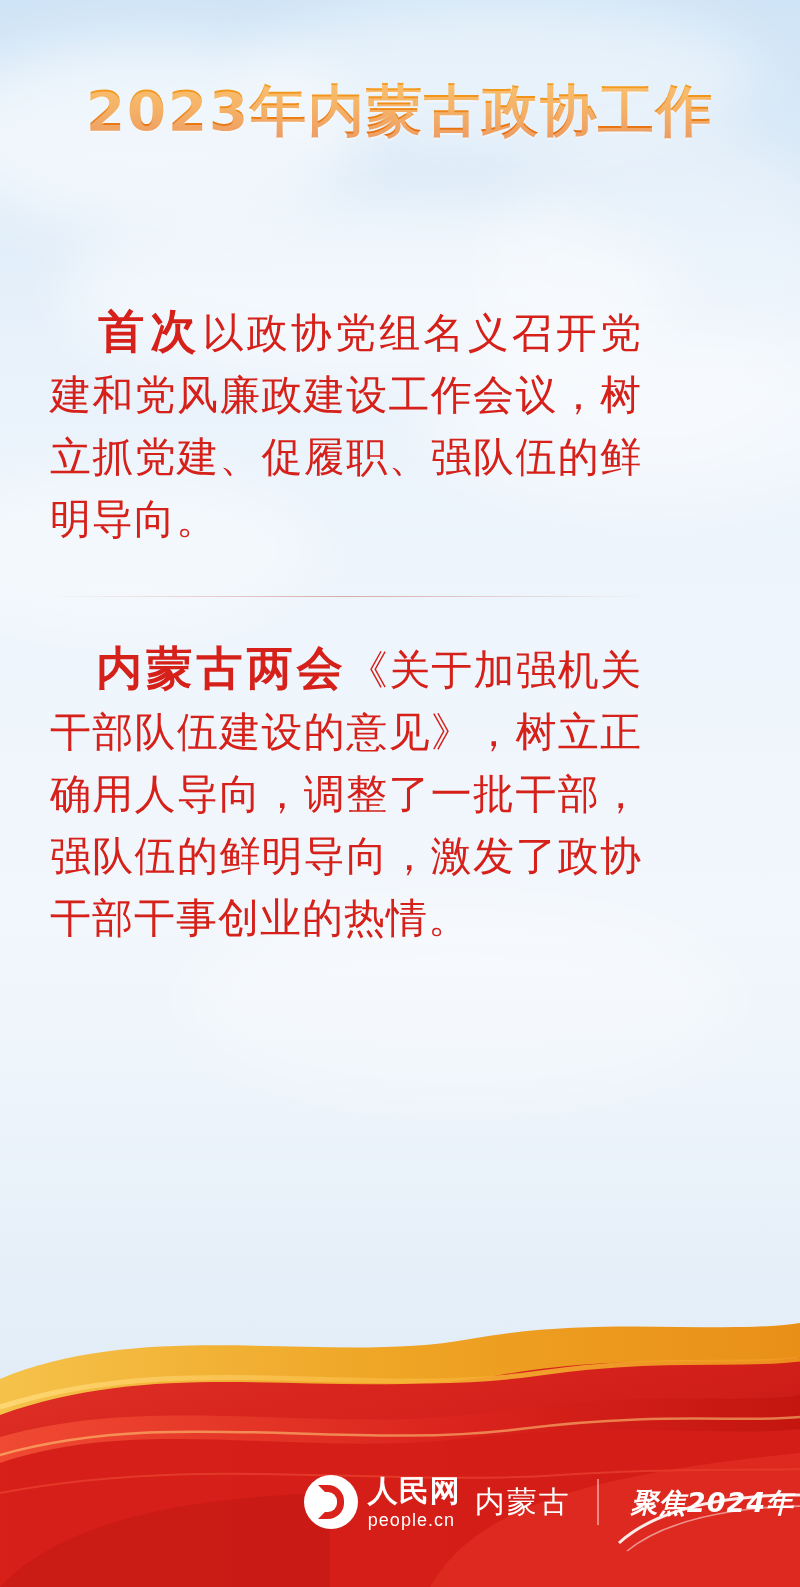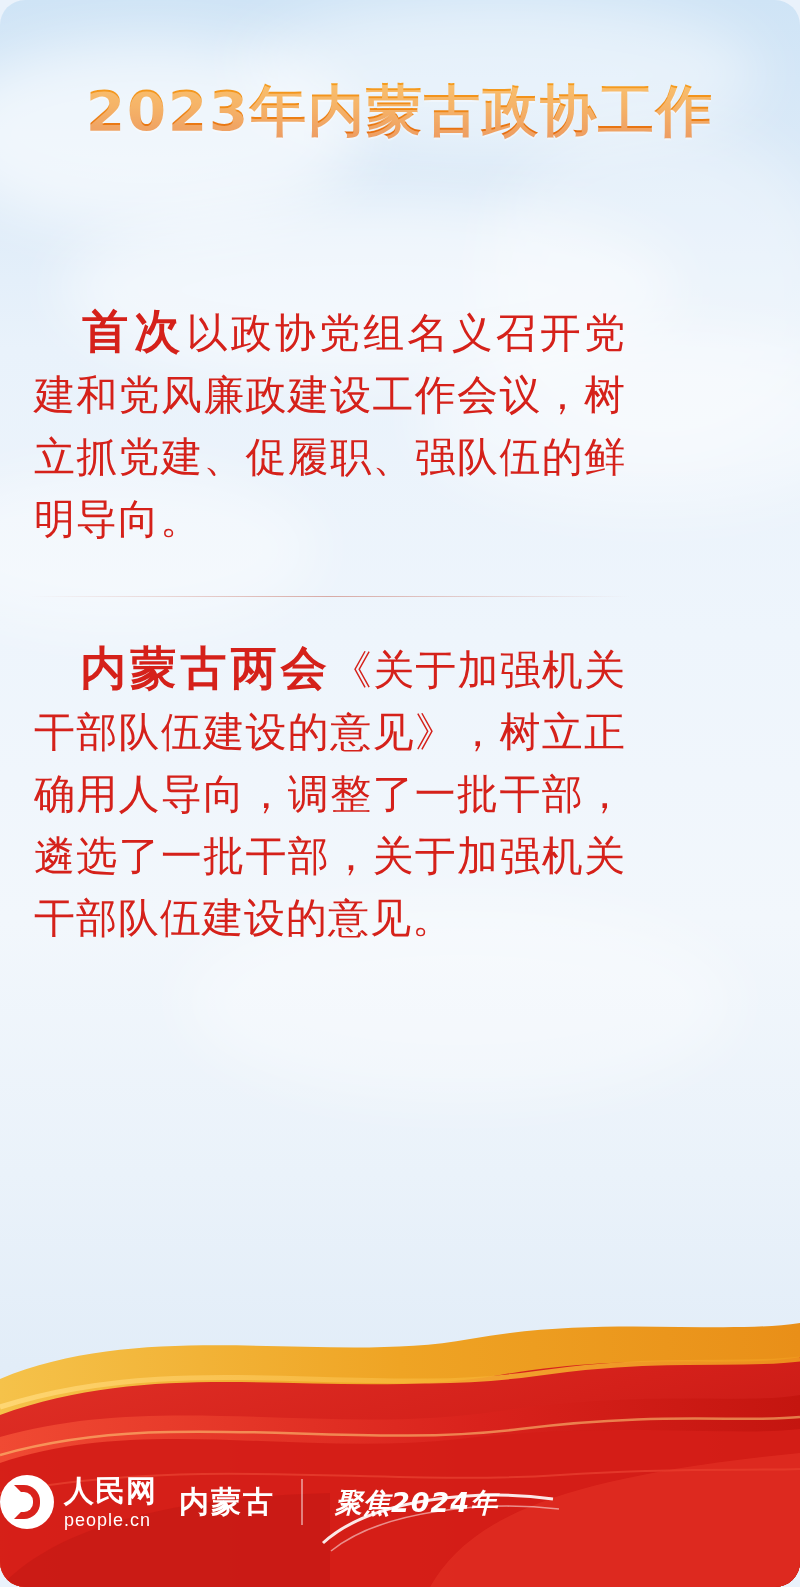--- a/index.html
+++ b/index.html
@@ -20,21 +20,20 @@
     overflow: hidden;
     background: linear-gradient(to bottom,
         #cfe4f6 0%,
         #dbeaf8 10%,
         #e9f2fb 22%,
         #eef5fc 40%,
         #f2f7fc 58%,
         #eaf2fa 74%,
         #e2edf8 86%,
         #dbe8f5 100%);
-    border-radius: 25px;
   }
   
   .cloud {
     position: absolute;
     border-radius: 50%;
     background: rgba(255,255,255,0.55);
     filter: blur(28px);
     pointer-events: none;
   }
   .c1 { left: -60px; top: 40px; width: 420px; height: 190px; background: rgba(255,255,255,0.6); }
@@ -62,21 +61,21 @@
     background: linear-gradient(to bottom, #f7a221 0%, #f08a17 45%, #e2620d 100%);
     -webkit-background-clip: text;
     background-clip: text;
     color: transparent;
     -webkit-text-fill-color: transparent;
     text-shadow: 0 2px 0 rgba(255,255,255,0.35);
   }
 
   .content {
     position: absolute;
-    left: 0;
+    left: 16px;
     top: 300px;
     width: 660px;
     z-index: 4;
   }
   .para {
     padding: 0 34px;
     color: #d5211a;
     font-family: "DejaVu Sans", sans-serif;
     font-size: 41px;
     line-height: 62px;
@@ -110,21 +109,21 @@
   .ribbon svg { display: block; }
 
   .footer-brand {
     position: absolute;
     left: 0;
     bottom: 58px;
     width: 800px;
     z-index: 7;
     display: flex;
     align-items: center;
-    justify-content: flex-start;
+    justify-content: flex-end;
     gap: 26px;
   }
   .people-logo {
     display: flex;
     align-items: center;
     gap: 10px;
   }
   .people-mark {
     width: 54px;
     height: 54px;
@@ -160,25 +159,25 @@
   }
   .people-en {
     font-family: "Liberation Sans", sans-serif;
     font-size: 18px;
     color: #ffffff;
     letter-spacing: 1px;
     margin-top: 5px;
   }
   .people-region {
     font-family: "DejaVu Sans", sans-serif;
-    font-weight: bold;
+    font-weight: normal;
     font-size: 30px;
     color: #ffffff;
     letter-spacing: 2px;
-    margin-left: 12px;
+    margin-left: 4px;
   }
   .brand-sep {
     width: 2px;
     height: 46px;
     background: rgba(255,255,255,0.45);
   }
   .focus-badge {
     position: relative;
     display: flex;
     flex-direction: column;
@@ -231,21 +230,21 @@
 
   <div class="content">
 
     <div class="para">
       <span class="indent"></span><span class="lead">首次</span><span>以政协党组名义召开党建和党风廉政建设工作会议，树立抓党建、促履职、强队伍的鲜明导向。</span>
     </div>
 
     <div class="divider"></div>
 
     <div class="para">
-      <span class="indent"></span><span class="lead">内蒙古两会</span><span>《关于加强机关干部队伍建设的意见》，树立正确用人导向，调整了一批干部，遴选了一批干部，关于加强机关干部队伍建设的意见。</span>
+      <span class="indent"></span><span class="lead">内蒙古两会</span><span>《关于加强机关干部队伍建设的意见》，树立正确用人导向，调整了一批干部，强队伍的鲜明导向，激发了政协干部干事创业的热情。</span>
     </div>
 
   </div>
 
   <div class="ribbon">
     <svg width="800" height="300" viewBox="0 0 800 300" xmlns="http://www.w3.org/2000/svg">
       <defs>
         <linearGradient id="gold1" x1="0" y1="0" x2="1" y2="0">
           <stop offset="0%" stop-color="#f5c24a"></stop>
           <stop offset="50%" stop-color="#efa424"></stop>

